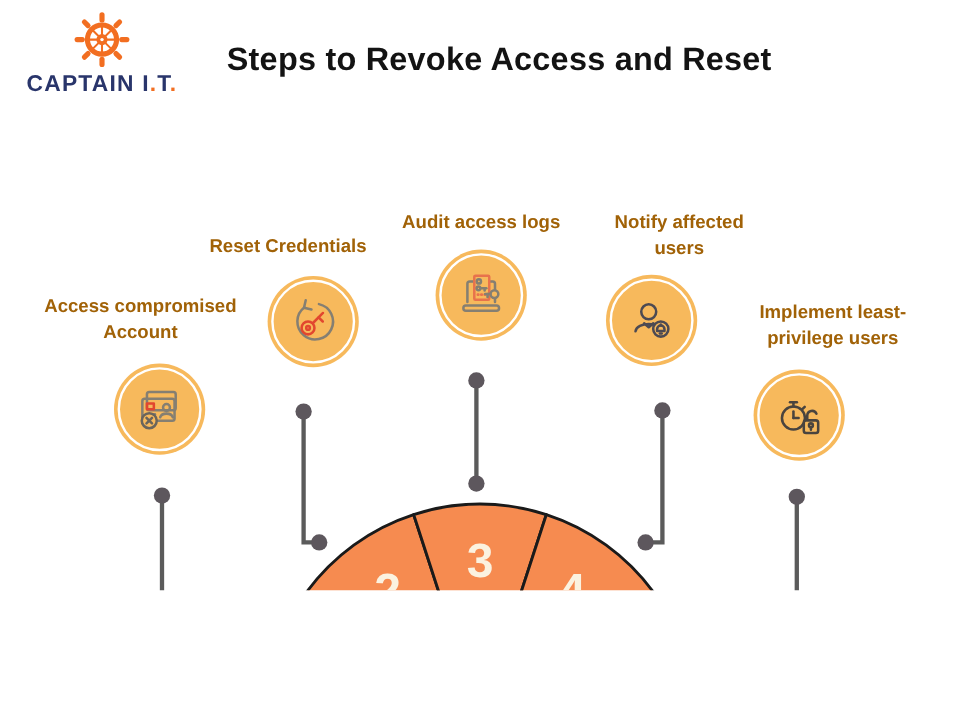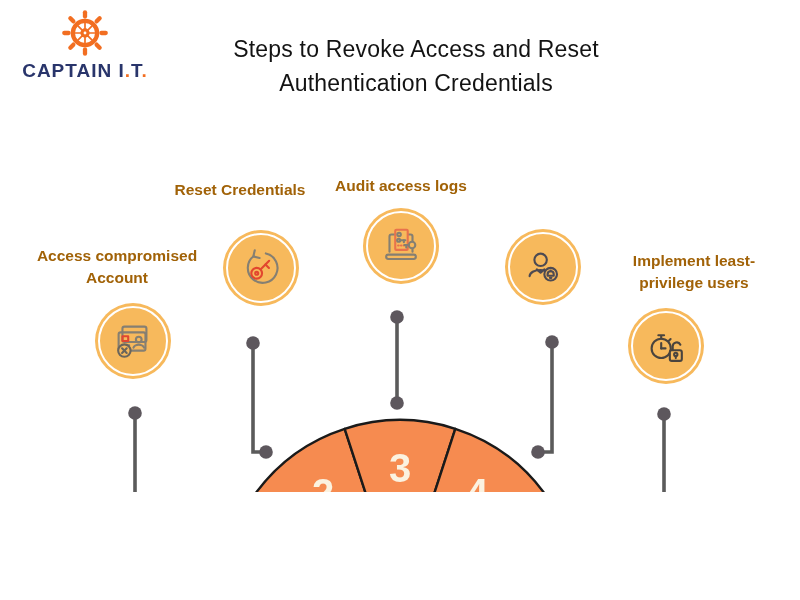--- a/index.html
+++ b/index.html
@@ -8,26 +8,26 @@
     font-family:"Liberation Sans",sans-serif;
     --arc-fill:#F68B50;--arc-stroke:#1A1A1A;--num-fill:#FBF2E0;
     --circle-fill:#F7B95C;--connector:#5B5B5B;--navy:#29356B;--brand-orange:#F26E21;
   }
   
   .logo-wrap{position:absolute;left:10px;top:8px;width:150px;text-align:center;}
   .helm{display:block;margin:0 auto;}
   .brand{margin-top:2px;font-size:19px;font-weight:bold;letter-spacing:1px;color:var(--navy);white-space:nowrap;}
   .brand .dot{color:var(--brand-orange);}
   .title{position:absolute;left:170px;top:32px;width:492px;text-align:center;
-         font-size:23px;line-height:34px;font-weight:normal;color:#131313;letter-spacing:.2px;}
+         font-size:27px;line-height:34px;font-weight:bold;color:#131313;letter-spacing:.2px;}
   
   .step-label{position:absolute;text-align:center;font-size:15.5px;line-height:22px;
               font-weight:bold;color:#a16207;}
   .lbl-1{left:17px;top:245px;width:200px;}
-  .lbl-2{left:160px;top:179px;width:160px;}
+  .lbl-2{left:160px;top:195px;width:160px;}
   .lbl-3{left:315px;top:175px;width:172px;}
   .lbl-4{left:496px;top:175px;width:140px;}
   .lbl-5{left:609px;top:250px;width:170px;}
   
   .icon-circle{position:absolute;width:76px;height:76px;border-radius:50%;
                background:var(--circle-fill);display:flex;align-items:center;justify-content:center;}
   .icon-circle::before{content:"";position:absolute;inset:3px;border:2.2px solid #fff;border-radius:50%;}
   .ic-1{left:95px;top:303px;}
   .ic-2{left:223px;top:230px;}
   .ic-3{left:363px;top:208px;}
@@ -80,26 +80,26 @@
         </g>
         <circle cx="35" cy="35" r="6.5" fill="#F26E21" stroke="none"></circle>
         <circle cx="35" cy="35" r="2" fill="#fff" stroke="none"></circle>
       </g>
     </svg>
     <div class="brand"><span>CAPTAIN</span>&nbsp;<span>I</span><span class="dot">.</span><span>T</span><span class="dot">.</span></div>
   </div>
 
   <div class="title">
     <div>Steps to Revoke Access and Reset</div>
-    <div>Authentication Credentials</div>
   </div>
 
   <div class="step-label lbl-1">Access compromised Account</div>
   <div class="step-label lbl-2">Reset Credentials</div>
   <div class="step-label lbl-3">Audit access logs</div>
+  <div class="step-label lbl-4">Notify affected users</div>
   <div class="step-label lbl-5">Implement least-privilege users</div>
 
   <div class="icon-circle ic-1">
     <svg class="glyph" width="46" height="46" viewBox="0 0 48 48">
       <g class="st-gray">
         <rect x="13" y="9" width="25" height="16" rx="2"></rect>
         <rect x="9" y="15" width="28" height="19" rx="2"></rect>
         <line x1="13" y1="28.5" x2="20" y2="28.5"></line>
         <circle cx="30" cy="22.5" r="3"></circle>
         <path d="M24.5 31 c1.5 -4.2 9.5 -4.2 11 0"></path>

